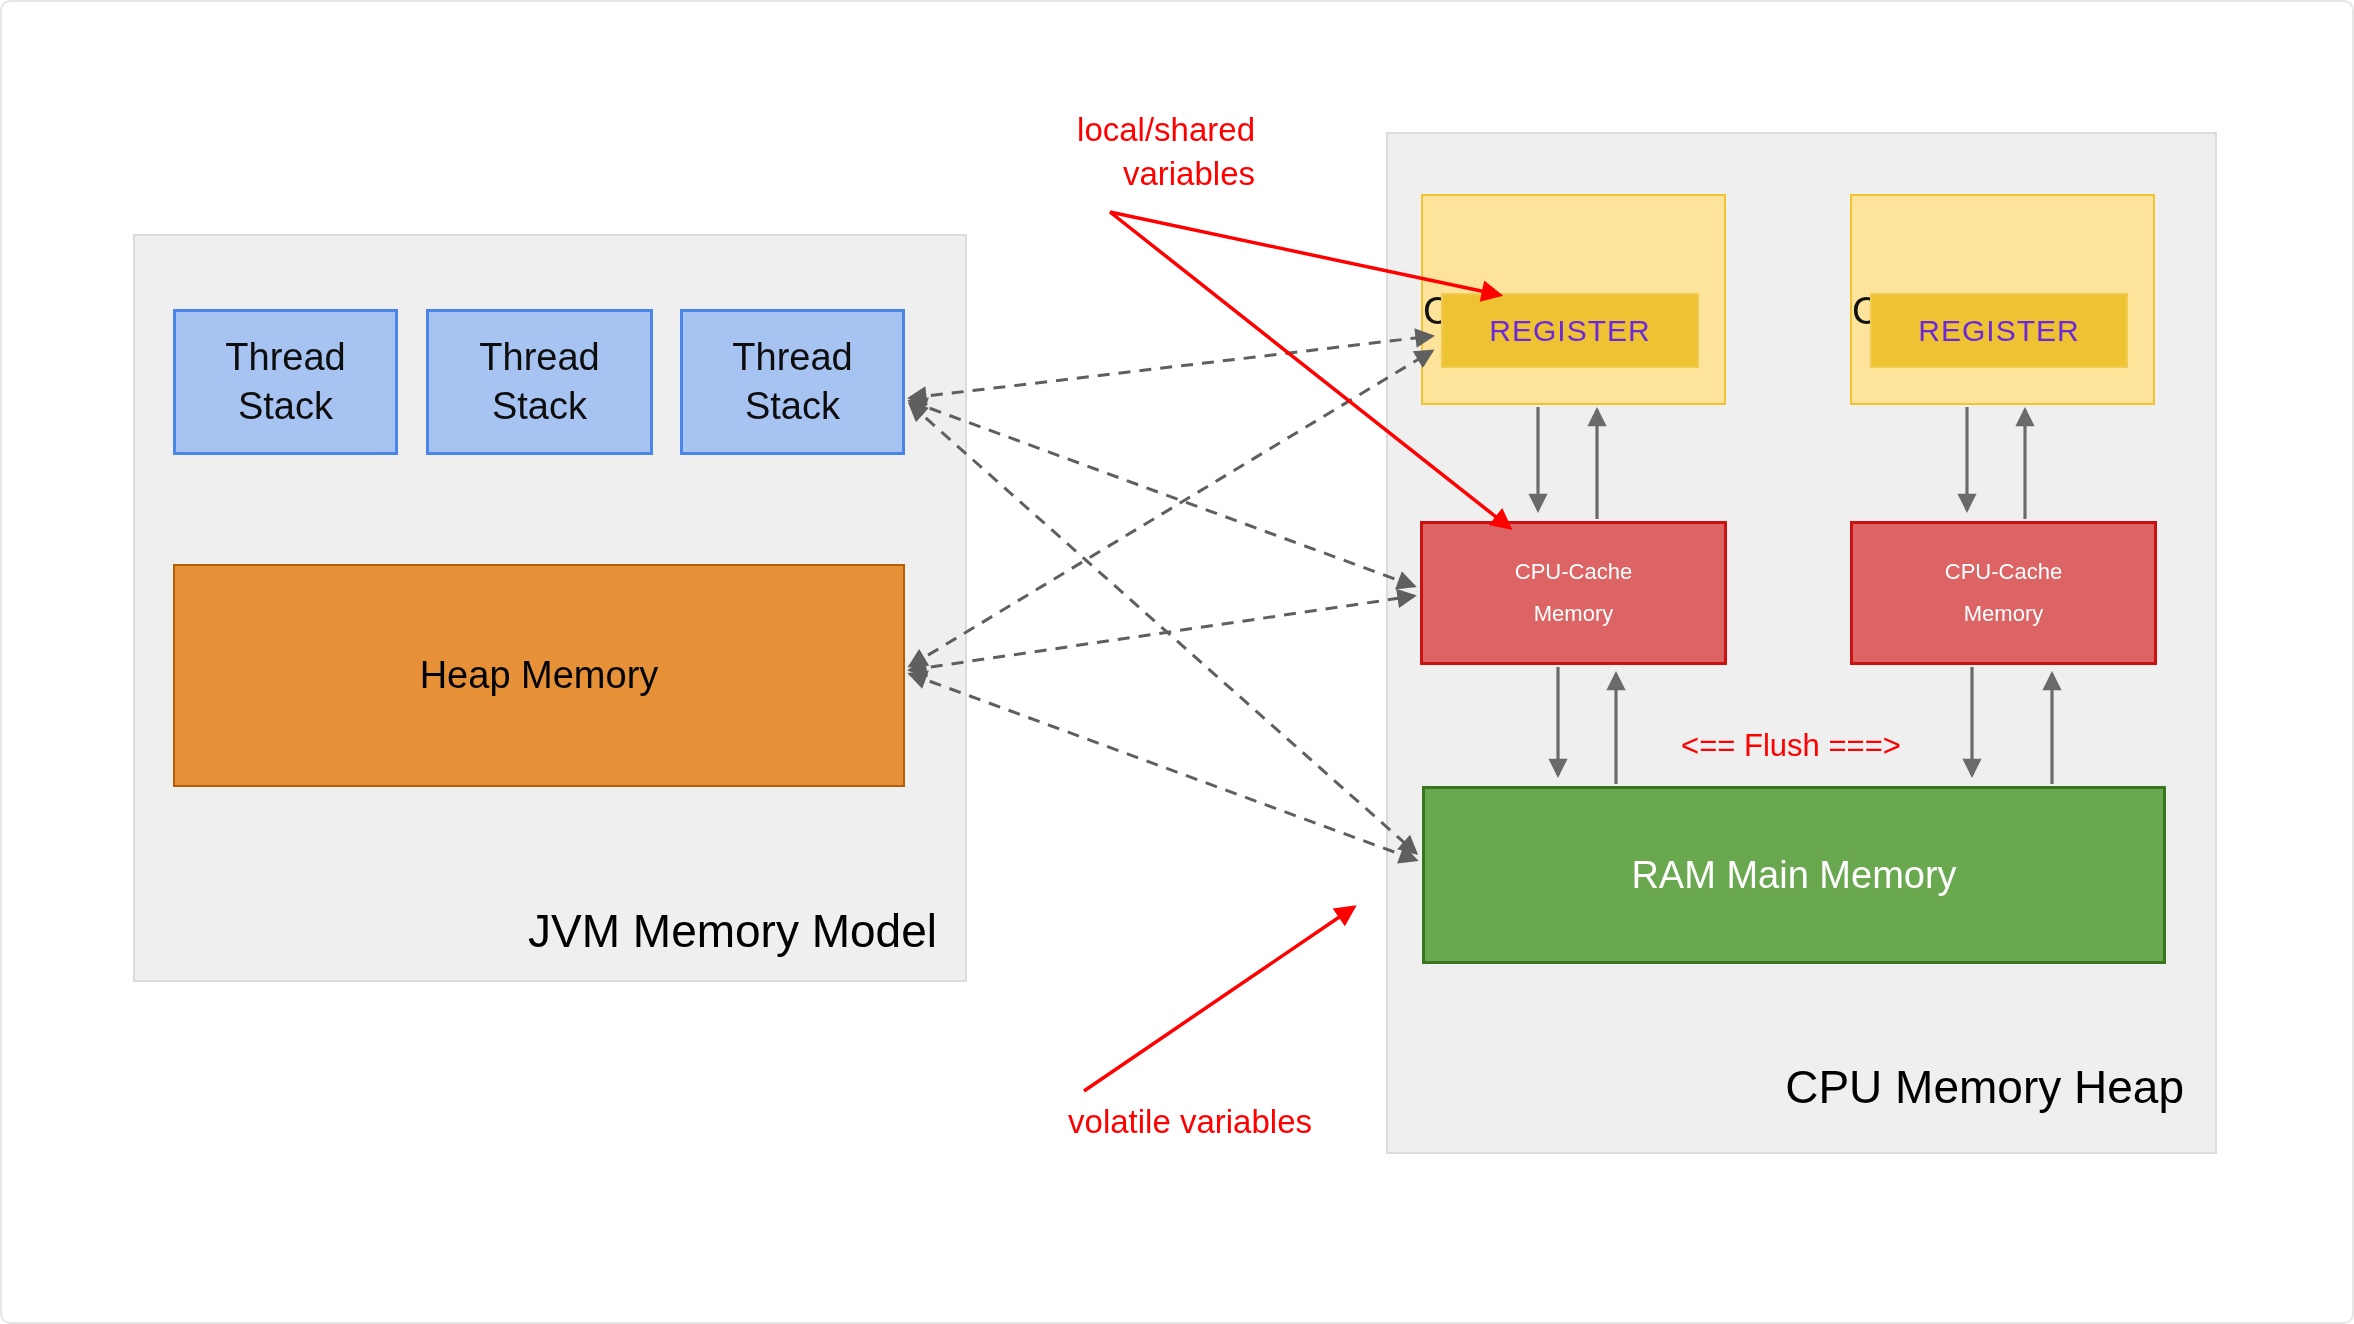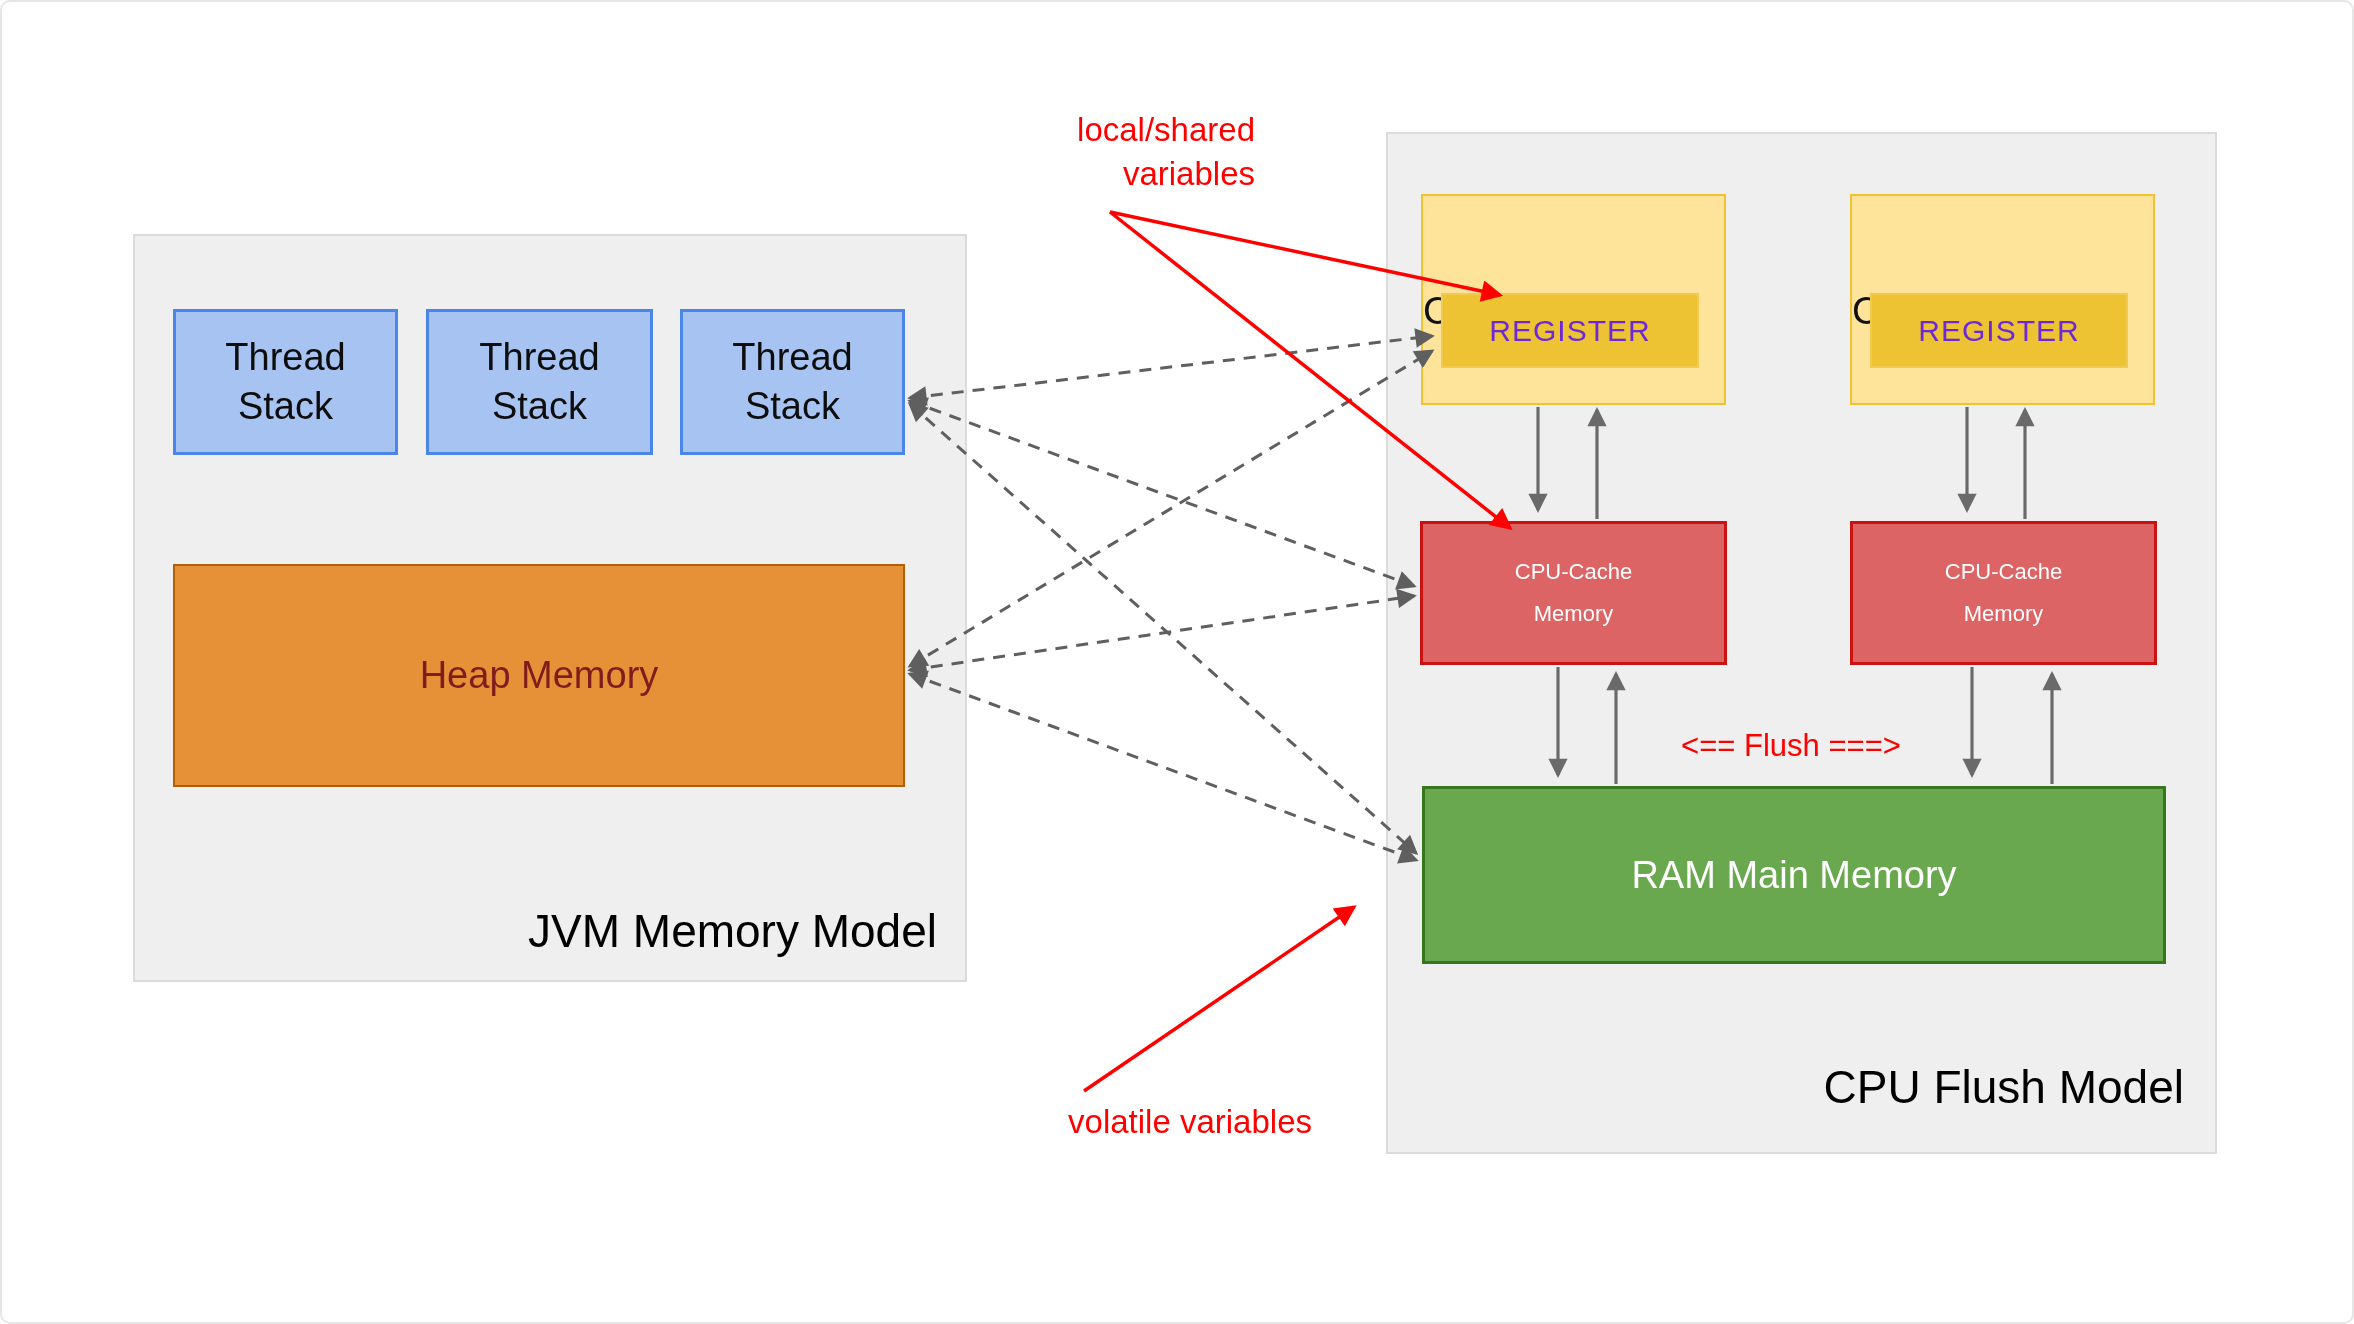--- a/index.html
+++ b/index.html
@@ -8,21 +8,21 @@
     border:2px solid #e6e6e6;border-radius:10px;box-sizing:border-box;overflow:hidden;
     font-family:"Liberation Sans", sans-serif;
   }
   .abs{position:absolute;box-sizing:border-box;}
   .group{background:#efefef;border:2px solid #dbdbdb;}
   .box{display:flex;align-items:center;justify-content:center;text-align:center;}
   .col{flex-direction:column;}
 
   .thread{background:#a7c3f1;border:3px solid #4a86e8;color:#0d0d0d;font-size:38px;line-height:49px;}
   .thread span{display:block;width:160px;}
-  .heap{background:#e69138;border:2px solid #b45f06;color:#7f1d1d;font-size:38px;}
+  .heap{background:#e69138;border:2px solid #b45f06;color:#000000;font-size:38px;}
   .cpu{background:#fde49a;border:2px solid #f1c232;color:#111111;
        justify-content:flex-start;padding-top:24px;font-size:38px;}
   .register{background:#edc233;border:2px solid #f1ca4e;color:#6d28d9;font-size:30px;letter-spacing:1px;}
   .cache{background:#dd6464;border:3px solid #cc1111;color:#ffffff;font-size:22px;line-height:42px;}
   .ram{background:#6aa84f;border:3px solid #38761d;color:#ffffff;font-size:38px;}
 
   .group-label{color:#000000;font-size:46px;line-height:52px;text-align:right;}
   .red-note{color:#ff0000;font-size:33px;line-height:44px;text-align:right;}
   .flush{color:#ff0000;font-size:31px;text-align:center;}
 
@@ -73,21 +73,21 @@
   </div>
   <div class="abs box col cache" style="left:1848px;top:519px;width:307px;height:144px;">
     <span>CPU-Cache</span>
     <span>Memory</span>
   </div>
 
   <div class="abs box ram" style="left:1420px;top:784px;width:744px;height:178px;">
     <span>RAM Main Memory</span>
   </div>
 
-  <div class="abs group-label" style="left:1384px;top:1059px;width:798px;">CPU Flush Model</div>
+  <div class="abs group-label" style="left:1384px;top:1059px;width:798px;">CPU Memory Heap</div>
 
   <div class="abs red-note" style="left:953px;top:106px;width:300px;">
     <span style="display:block">local/shared</span>
     <span style="display:block">variables</span>
   </div>
 
   <div class="abs flush" style="left:1639px;top:726px;width:300px;">&lt;== Flush ===&gt;</div>
 
   <div class="abs red-note" style="left:1010px;top:1098px;width:300px;">volatile variables</div>
 

